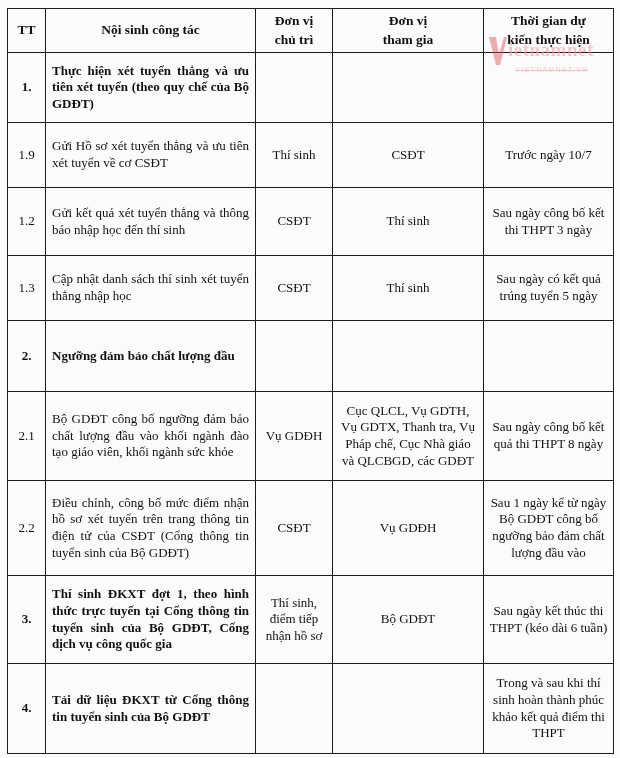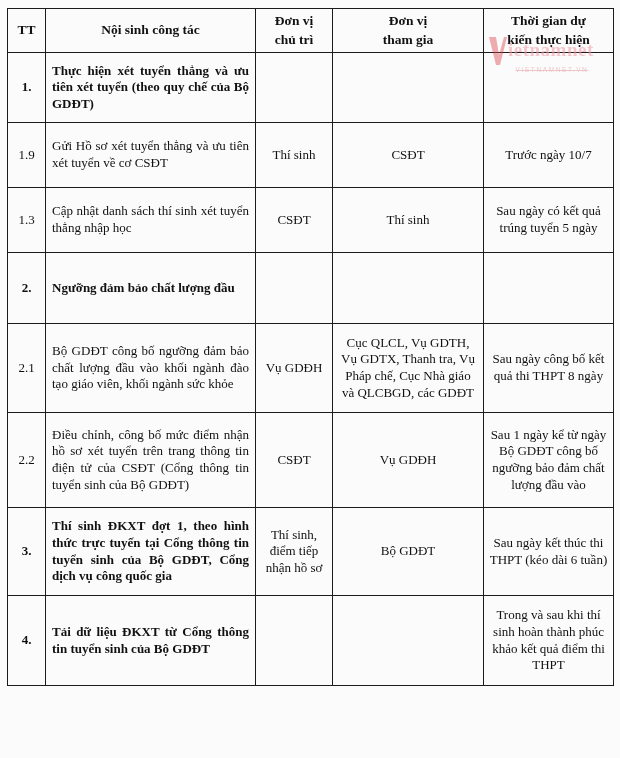--- a/index.html
+++ b/index.html
@@ -119,20 +119,27 @@
           <td class="col-join"></td>
           <td class="col-time"></td>
         </tr>
         <tr style="height: 65px;">
           <td class="col-tt">1.9</td>
           <td class="col-content">Gửi Hồ sơ xét tuyển thẳng và ưu tiên xét tuyển về cơ CSĐT</td>
           <td class="col-lead">Thí sinh</td>
           <td class="col-join">CSĐT</td>
           <td class="col-time">Trước ngày 10/7</td>
         </tr>
+        <tr style="height: 68px;">
+          <td class="col-tt">1.2</td>
+          <td class="col-content">Gửi kết quả xét tuyển thẳng và thông báo nhập học đến thí sinh</td>
+          <td class="col-lead">CSĐT</td>
+          <td class="col-join">Thí sinh</td>
+          <td class="col-time">Sau ngày công bố kết thi THPT 3 ngày</td>
+        </tr>
         <tr style="height: 65px;">
           <td class="col-tt">1.3</td>
           <td class="col-content">Cập nhật danh sách thí sinh xét tuyển thẳng nhập học</td>
           <td class="col-lead">CSĐT</td>
           <td class="col-join">Thí sinh</td>
           <td class="col-time">Sau ngày có kết quả trúng tuyển 5 ngày</td>
         </tr>
         <tr style="height: 71px;">
           <td class="col-tt bold">2.</td>
           <td class="col-content bold">Ngưỡng đảm bảo chất lượng đầu</td>

